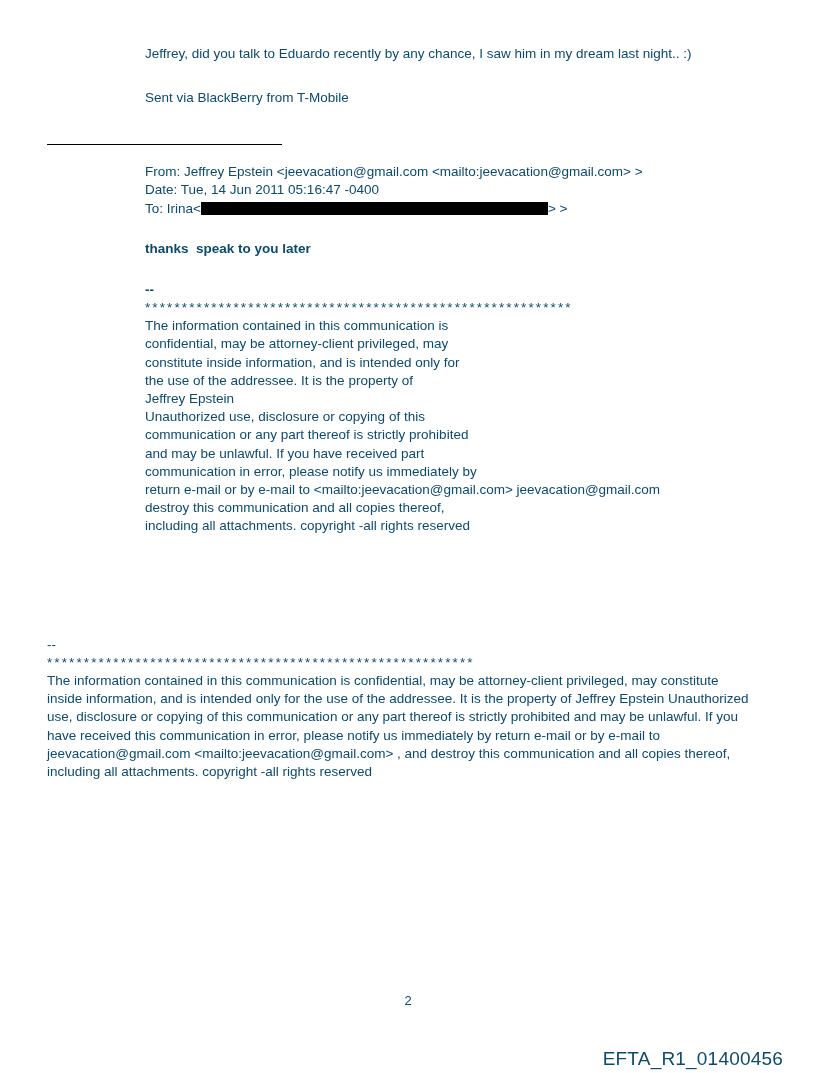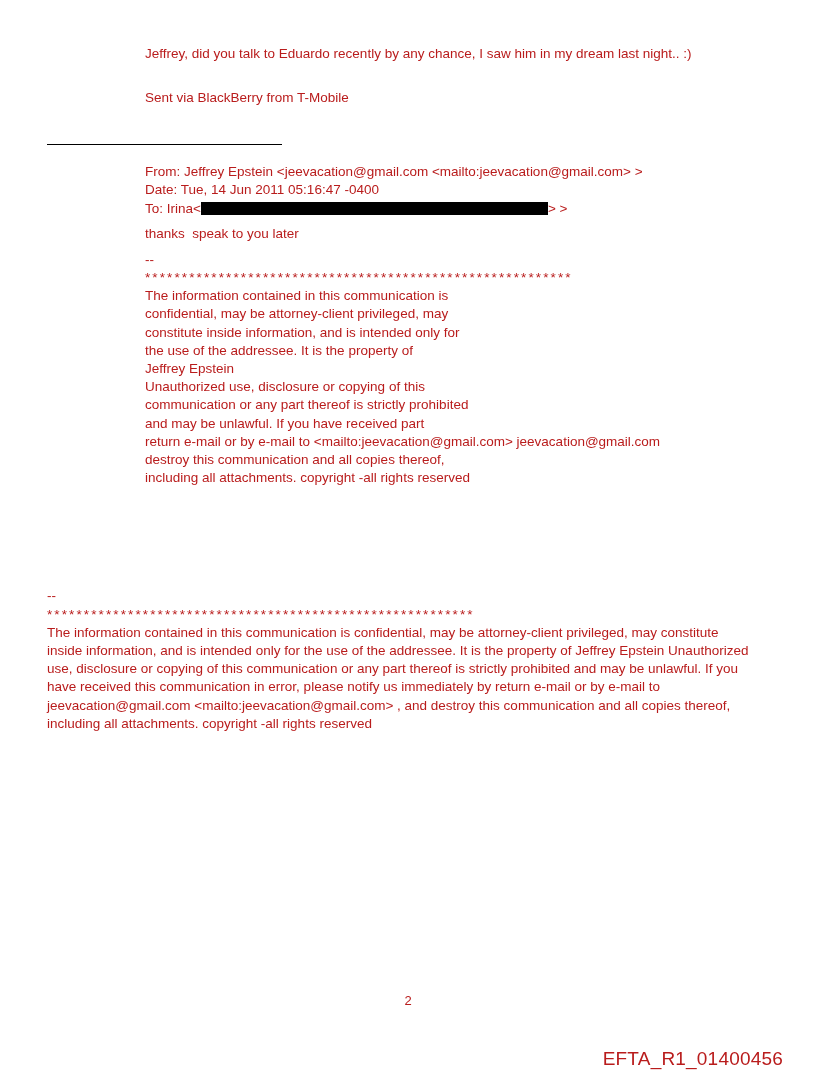--- a/index.html
+++ b/index.html
@@ -8,32 +8,32 @@
     background: #ffffff;
   }
   .page {
     position: relative;
     width: 816px;
     height: 1073px;
     background: #ffffff;
     font-family: "Liberation Sans", "DejaVu Sans", sans-serif;
     font-size: 13.5px;
     line-height: 18.2px;
-    color: #b91c1c;
+    color: #0c4a6e;
     overflow: hidden;
   }
   .content {
     position: absolute;
     left: 47px;
     top: 45px;
     width: 730px;
   }
   .line { white-space: pre; }
   .ind { margin-left: 98px; }
-  .mt1 { margin-top: 7px; }
+  .mt1 { margin-top: 22px; font-weight: bold; }
   .mt2 { margin-top: 26px; }
   .sep {
     margin-top: 36.4px;
     width: 235px;
     height: 18.2px;
     border-top: 1.4px solid #000000;
   }
   .hdr { line-height: 18.5px; }
   .redaction-bar {
     display: inline-block;
@@ -85,20 +85,21 @@
 
     <div>
       <div class="line ind">The information contained in this communication is</div>
       <div class="line ind">confidential, may be attorney-client privileged, may</div>
       <div class="line ind">constitute inside information, and is intended only for</div>
       <div class="line ind">the use of the addressee. It is the property of</div>
       <div class="line ind">Jeffrey Epstein</div>
       <div class="line ind">Unauthorized use, disclosure or copying of this</div>
       <div class="line ind">communication or any part thereof is strictly prohibited</div>
       <div class="line ind">and may be unlawful. If you have received part</div>
+      <div class="line ind">communication in error, please notify us immediately by</div>
       <div class="line ind">return e-mail or by e-mail to &lt;mailto:jeevacation@gmail.com&gt; jeevacation@gmail.com</div>
       <div class="line ind">destroy this communication and all copies thereof,</div>
       <div class="line ind">including all attachments. copyright -all rights reserved</div>
     </div>
 
     <div class="outer-sig">
       <div class="line">--</div>
       <div class="ast">**********************************************************</div>
       <div class="line">The information contained in this communication is confidential, may be attorney-client privileged, may constitute</div>
       <div class="line">inside information, and is intended only for the use of the addressee. It is the property of Jeffrey Epstein Unauthorized</div>

